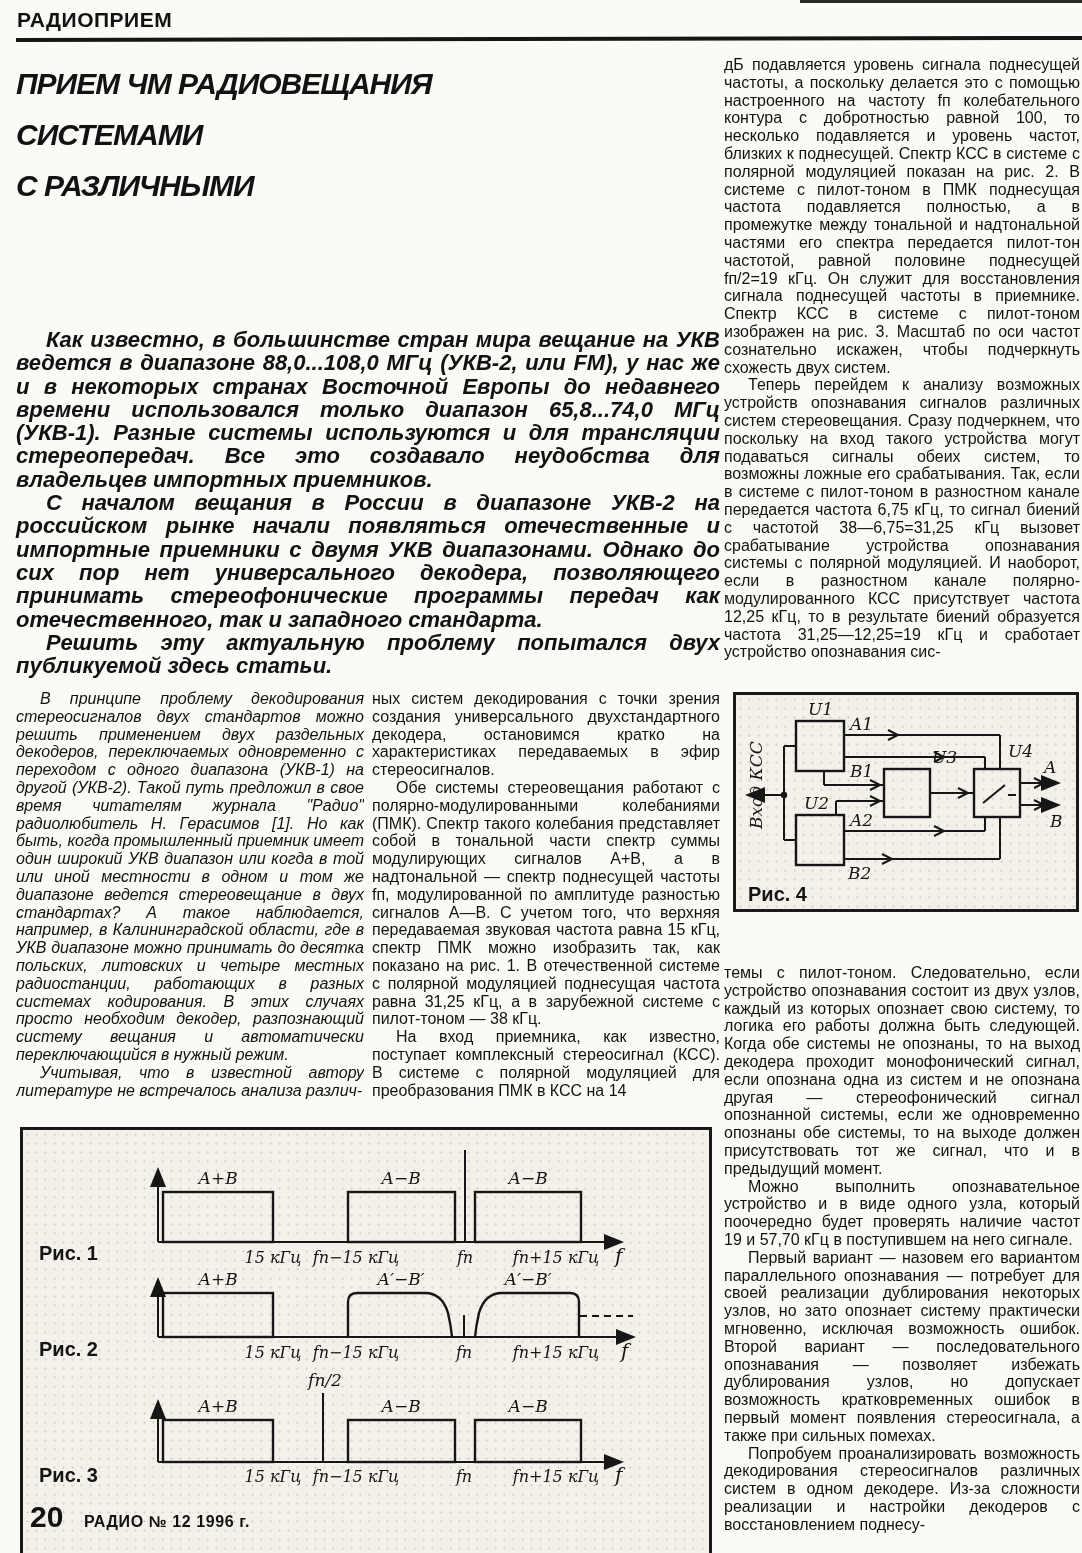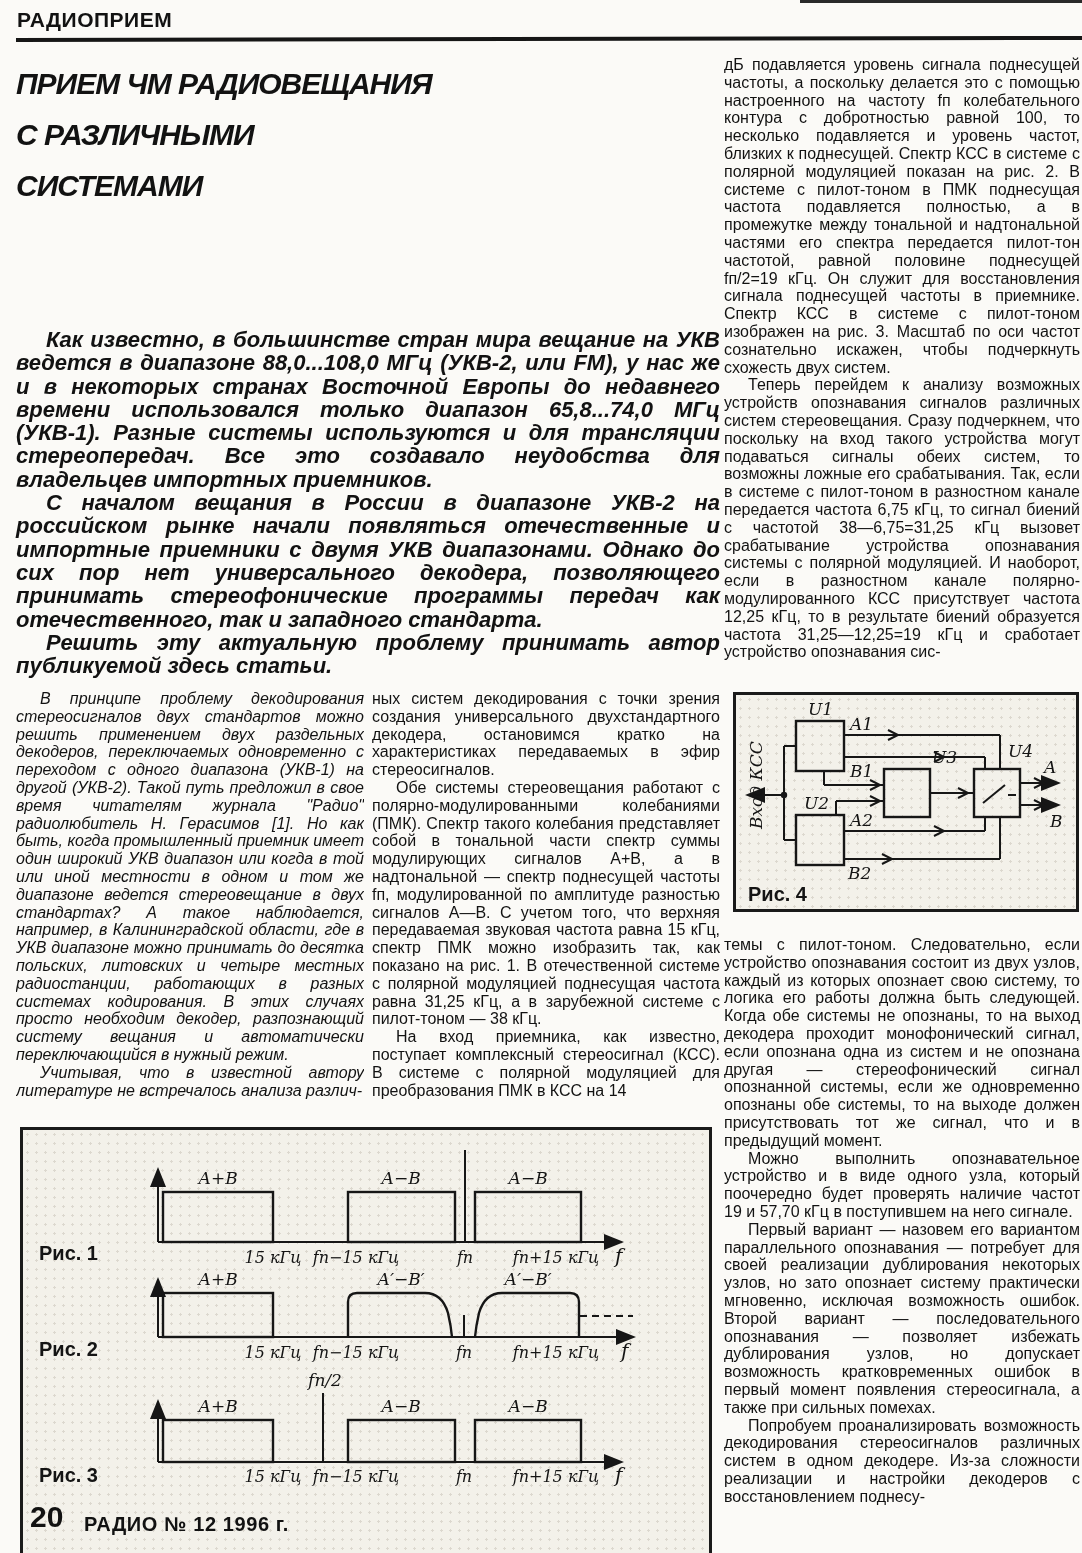--- a/index.html
+++ b/index.html
@@ -14,55 +14,55 @@
   .author{position:absolute;left:16px;top:278px;font-size:20px;font-weight:bold;font-style:italic;}
   .lead{position:absolute;left:16px;top:300px;width:704px;font-size:22px;line-height:23.3px;
         font-weight:bold;font-style:italic;text-align:justify;margin-top:28px;}
   .lead p{margin:0;text-indent:30px;}
   .bodycol{position:absolute;font-size:16px;line-height:17.8px;text-align:justify;overflow:hidden;}
   .bodycol p{margin:0;text-indent:24px;}
   .bodycol p.noind{text-indent:0;}
   .col1{left:16px;top:690px;width:348px;height:429px;font-style:italic;}
   .col2{left:372px;top:690px;width:348px;height:429px;}
   .col3a{left:724px;top:56px;width:356px;height:634px;}
-  .col3b{left:724px;top:936px;width:356px;height:588px;}
+  .col3b{left:724px;top:964px;width:356px;height:588px;}
   .figbox{position:absolute;box-sizing:border-box;border:3px solid #1a1a1a;background-color:#f3f1ea;
           background-image:radial-gradient(#dcd8cf 1px,transparent 1.2px);background-size:9px 9px;}
   .fig4box{left:733px;top:692px;width:346px;height:220px;}
   .fig123box{left:20px;top:1127px;width:692px;height:468px;}
   .fcap{font:bold 20px "Liberation Sans",sans-serif;fill:#141414;}
   .flab{font:italic 17px "DejaVu Serif",serif;fill:#141414;}
   .ftick{font:italic 16px "DejaVu Serif",serif;fill:#141414;}
   .faxis{font:italic 20px "DejaVu Serif",serif;fill:#141414;}
   .wire{stroke:#161616;stroke-width:2;fill:none;}
   .box{stroke:#161616;stroke-width:2.4;fill:none;}
   .chev{stroke:#161616;stroke-width:2;fill:none;}
   .footer-num{position:absolute;left:30px;top:1500px;font-size:30px;font-weight:bold;}
-  .footer-issue{position:absolute;left:84px;top:1513px;font-size:20px;font-weight:bold;letter-spacing:.6px;}
+  .footer-issue{position:absolute;left:84px;top:1513px;font-size:16px;font-weight:bold;letter-spacing:.6px;}
 </style>
 </head>
 <body>
 
 <div class="page">
 
   <div class="topedge"></div>
   <div class="kicker">РАДИОПРИЕМ</div>
   <div class="rule"></div>
 
   <h1 class="title">
     <span>ПРИЕМ ЧМ РАДИОВЕЩАНИЯ</span>
+    <span>СИСТЕМАМИ</span>
     <span>С РАЗЛИЧНЫМИ</span>
-    <span>СИСТЕМАМИ</span>
   </h1>
 
 
   <div class="lead">
     <p>Как известно, в большинстве стран мира вещание на УКВ ведется в диапазоне 88,0...108,0 МГц (УКВ-2, или FM), у нас же и в некоторых странах Восточной Европы до недавнего времени использовался только диапазон 65,8...74,0 МГц (УКВ-1). Разные системы используются и для трансляции стереопередач. Все это создавало неудобства для владельцев импортных приемников.</p>
     <p>С началом вещания в России в диапазоне УКВ-2 на российском рынке начали появляться отечественные и импортные приемники с двумя УКВ диапазонами. Однако до сих пор нет универсального декодера, позволяющего принимать стереофонические программы передач как отечественного, так и западного стандарта.</p>
-    <p>Решить эту актуальную проблему принимать автор публикуемой здесь статьи.</p>
+    <p>Решить эту актуальную проблему попытался двух публикуемой здесь статьи.</p>
   </div>
 
   <div class="bodycol col1">
     <p>В принципе проблему декодирования стереосигналов двух стандартов можно решить применением двух раздельных декодеров, переключаемых одновременно с переходом с одного диапазона (УКВ-1) на другой (УКВ-2). Такой путь предложил в свое время читателям журнала "Радио" радиолюбитель Н. Герасимов [1]. Но как быть, когда промышленный приемник имеет один широкий УКВ диапазон или когда в той или иной местности в одном и том же диапазоне ведется стереовещание в двух стандартах? А такое наблюдается, например, в Калининградской области, где в УКВ диапазоне можно принимать до десятка польских, литовских и четыре местных радиостанции, работающих в разных системах кодирования. В этих случаях просто необходим декодер, разпознающий систему вещания и автоматически переключающийся в нужный режим.</p>
     <p>Учитывая, что в известной автору литературе не встречалось анализа различ-</p>
   </div>
 
   <div class="bodycol col2">
     <p class="noind">ных систем декодирования с точки зрения создания универсального двухстандартного декодера, остановимся кратко на характеристиках передаваемых в эфир стереосигналов.</p>
     <p>Обе системы стереовещания работают с полярно-модулированными колебаниями (ПМК). Спектр такого колебания представляет собой в тональной части спектр суммы модулирующих сигналов А+В, а в надтональной — спектр поднесущей частоты fп, модулированной по амплитуде разностью сигналов А—В. С учетом того, что верхняя передаваемая звуковая частота равна 15 кГц, спектр ПМК можно изобразить так, как показано на рис. 1. В отечественной системе с полярной модуляцией поднесущая частота равна 31,25 кГц, а в зарубежной системе с пилот-тоном — 38 кГц.</p>

